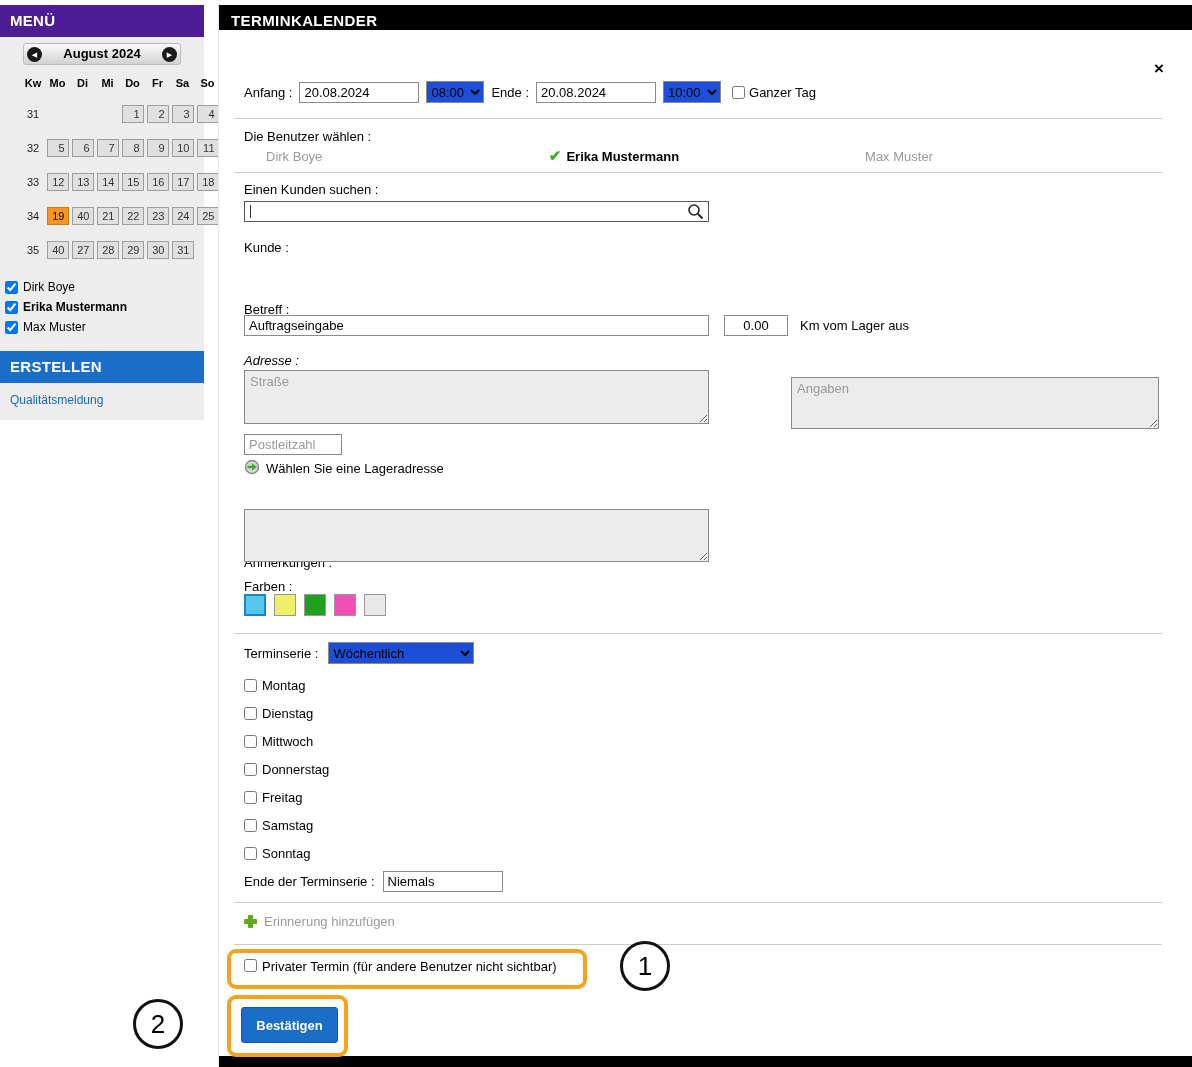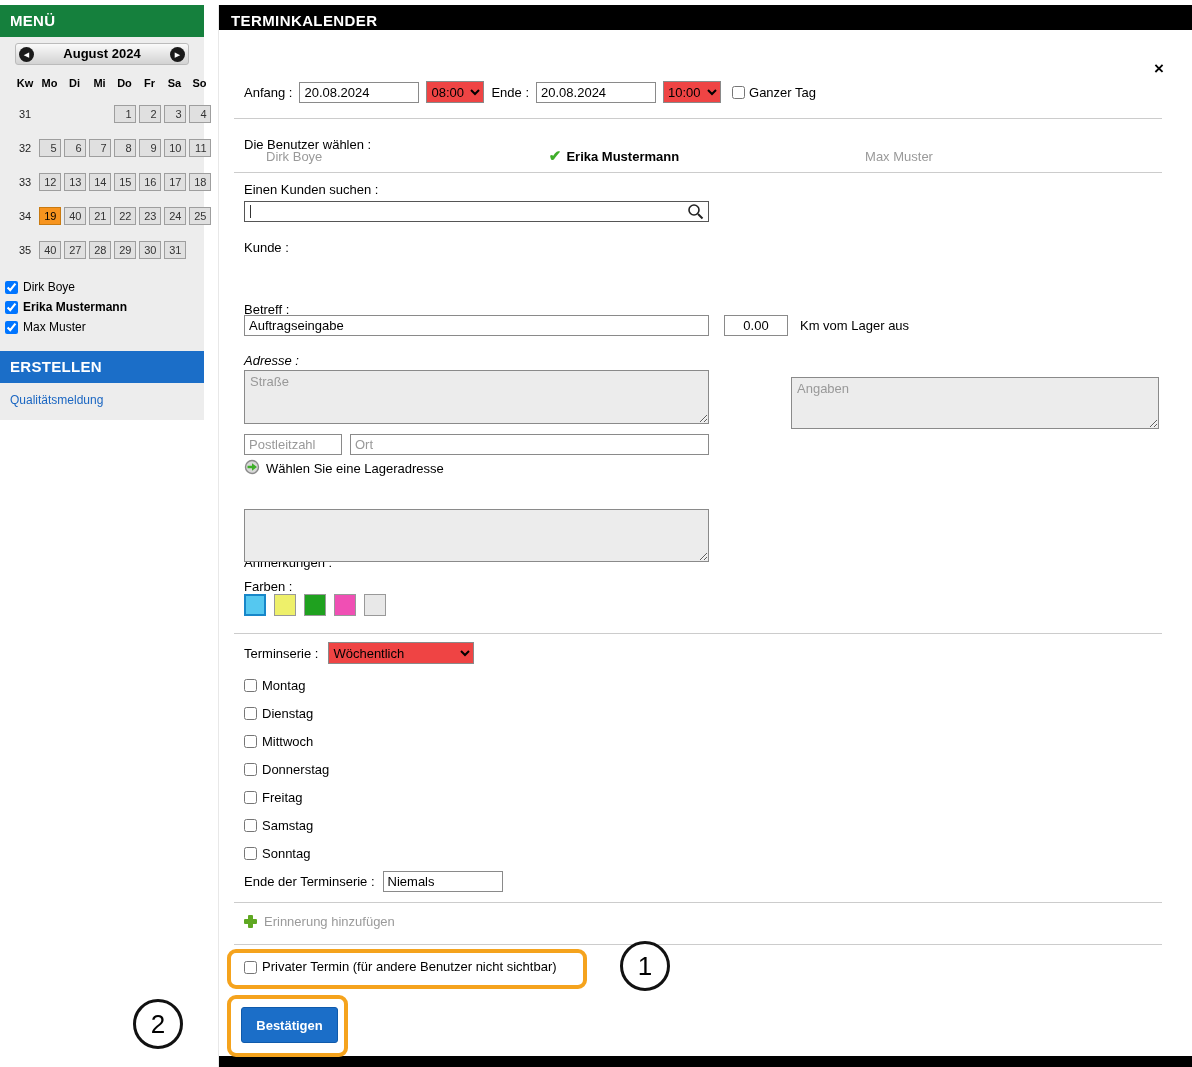--- a/index.html
+++ b/index.html
@@ -4,21 +4,21 @@
 <style>
   * { margin:0; padding:0; box-sizing:border-box; }
   html,body { width:1192px; height:1067px; }
   body { font-family:"Liberation Sans", sans-serif; font-size:13px; color:#000; background:#fff; }
   .app { position:relative; width:1192px; height:1067px; overflow:hidden; background:#fff; }
 
   
   .sidebar { position:absolute; left:0; top:5px; width:204px; }
   .side-bg { background:#ededed; }
   .menu-header { height:32px; background:#1b6ec8; color:#fff; font-weight:bold; font-size:15px; line-height:32px; padding-left:10px; letter-spacing:.3px; }
-  .calendar { padding:6px 13px 4px; }
+  .calendar { padding:6px 21px 4px; }
   .cal-head { position:relative; height:22px; margin:0 2px; background:linear-gradient(#fafafa,#d2d2d2); border:1px solid #bbb; border-radius:3px; text-align:center; line-height:20px; font-weight:bold; font-size:13px; }
   .cal-nav { position:absolute; top:3px; width:15px; height:15px; border-radius:50%; background:#1a1a1a; color:#fff; border:none; font-size:7px; line-height:15px; text-align:center; cursor:pointer; padding:0; }
   .cal-nav.prev { left:3px; }
   .cal-nav.next { right:3px; }
   .cal-grid { display:grid; grid-template-columns:24px repeat(7,25px); row-gap:16px; margin-top:12px; align-items:center; justify-items:center; }
   .dow { font-weight:bold; font-size:11px; }
   .kw { font-size:11px; color:#222; }
   .day { width:22px; height:18px; background:#e0e0e0; border:1px solid #9e9e9e; font-size:11px; text-align:right; padding-right:3px; line-height:16px; color:#333; cursor:pointer; }
   .day.empty { background:transparent; border:none; cursor:default; }
   .day.sel { border-color:#c97a10; color:#000; }
@@ -34,21 +34,21 @@
   .title-bar { height:25px; background:#000; color:#fff; font-weight:bold; font-size:15px; line-height:31px; padding-left:12px; letter-spacing:.4px; }
   .panel-body { position:absolute; left:0; top:31px; right:0; bottom:11px; background:#fff; }
   .footer-bar { position:absolute; left:0; right:0; bottom:0; height:11px; background:#000; }
 
   .abs { position:absolute; left:25px; }
   .lbl { font-size:13px; color:#000; }
   .row { display:flex; align-items:center; gap:7px; }
   .divider { position:absolute; left:15px; right:30px; height:1px; background:#ccc; }
 
   input[type=text] { border:1px solid #8a8a8a; height:21px; font-size:13px; font-family:inherit; padding:0 4px; background:#fff; color:#000; }
-  select { height:22px; border:1px solid #8a8a8a; background:#ef4444; font-family:inherit; font-size:13px; }
+  select { height:22px; border:1px solid #8a8a8a; background:#1d4ed8; font-family:inherit; font-size:13px; }
   textarea { border:1px solid #8a8a8a; background:#ececec; font-family:inherit; font-size:13px; padding:3px 5px; color:#333; }
   input::placeholder, textarea::placeholder { color:#999; }
   input[type=checkbox] { width:13px; height:13px; }
 
   .close-btn { position:absolute; top:24px; right:28px; background:none; border:none; font-size:17px; font-weight:bold; color:#000; cursor:pointer; line-height:1; }
 
   .date-input { width:120px; }
   .time-select { width:58px; }
   .chk { display:flex; align-items:center; gap:4px; margin-left:4px; cursor:pointer; }
 
@@ -82,41 +82,41 @@
 
   .serie-select { width:146px; margin-left:10px; }
   .wd { position:absolute; left:25px; display:flex; align-items:center; gap:5px; height:16px; font-size:13px; cursor:pointer; }
   .gray-input { background:#f0f0f0; color:#8a8a8a; border:1px solid #aaa; margin-left:8px; width:120px; }
 
   .reminder-row { display:flex; align-items:center; gap:7px; color:#9a9a9a; cursor:pointer; }
   .plus-icon { position:relative; width:13px; height:13px; display:inline-block; }
   .plus-icon::before { content:""; position:absolute; left:0; top:4px; width:13px; height:5px; background:#5fa822; border-radius:1px; }
   .plus-icon::after { content:""; position:absolute; left:4px; top:0; width:5px; height:13px; background:#5fa822; border-radius:1px; }
 
-  .privat-row { position:absolute; left:25px; display:flex; align-items:flex-end; gap:5px; font-size:13px; }
+  .privat-row { position:absolute; left:25px; display:flex; align-items:flex-start; gap:5px; font-size:13px; }
 
   .submit { position:absolute; left:22px; top:971px; width:97px; height:36px; color:#fff; font-weight:bold; font-size:13px; font-family:inherit; border:1px solid #0f5aab; border-radius:3px; cursor:pointer; }
 
   
   .ann-rect { position:absolute; border:4px solid #f5a31d; border-radius:9px; pointer-events:none; }
   #rect1 { left:227px; top:949px; width:360px; height:40px; }
   #rect2 { left:227px; top:995px; width:121px; height:62px; }
   .ann-circle { position:absolute; width:50px; height:50px; border:3px solid #111; border-radius:50%; background:#fff; display:flex; align-items:center; justify-content:center; font-size:26px; pointer-events:none; }
   #circle1 { left:620px; top:941px; }
   #circle2 { left:133px; top:999px; }
 </style>
 </head>
 <body>
 
 <div class="app">
 
   <aside class="sidebar">
     <div class="side-bg">
 
-      <div class="menu-header" style="background-color: #15803d;">
+      <div class="menu-header" style="background-color: #4c1d95;">
         <span>MENÜ</span>
       </div>
 
       <div class="calendar">
         <div class="cal-head">
           <button class="cal-nav prev"><span>◀</span></button>
           <span class="cal-month">August 2024</span>
           <button class="cal-nav next"><span>▶</span></button>
         </div>
 
@@ -224,21 +224,21 @@
           <option>10:00</option>
         </select>
         <label class="chk">
           <input type="checkbox" style="">
           <span class="lbl">Ganzer Tag</span>
         </label>
       </div>
 
       <div class="divider" style="top:82px;"></div>
 
-      <div class="lbl abs" style="top:93px;margin-top:8px;">Die Benutzer wählen :</div>
+      <div class="lbl abs" style="top:93px;">Die Benutzer wählen :</div>
 
       <div class="users-row" style="top:111px;">
         <span class="user c1">Dirk Boye</span>
         <span class="user c2 selected"><i class="check">✔</i><span>Erika Mustermann</span></span>
         <span class="user c3">Max Muster</span>
       </div>
 
       <div class="divider" style="top:136px;"></div>
 
       <div class="lbl abs" style="top:146px;">Einen Kunden suchen :</div>
@@ -264,21 +264,20 @@
         <span class="lbl km-label">Km vom Lager aus</span>
       </div>
 
       <div class="lbl abs" style="top:317px;font-style:italic;">Adresse :</div>
 
       <textarea class="ta-strasse" style="top: 334px;" placeholder="Straße"></textarea>
       <textarea class="ta-angaben" style="top: 341px;" placeholder="Angaben"></textarea>
 
       <div class="row abs" style="top:398px; gap:0;">
         <input type="text" class="plz-input" placeholder="Postleitzahl" style="">
-        <input type="text" class="ort-input" placeholder="Ort" style="">
       </div>
 
       <div class="lager-row abs" style="top:423px;">
         <span>
           <svg width="16" height="16" viewBox="0 0 16 16">
               <circle cx="8" cy="8" r="6.5" fill="#d8d8d8" stroke="#8a8a8a" stroke-width="1.4"></circle>
               <polygon points="3.5,6.8 8,6.8 8,4.2 13,8 8,11.8 8,9.2 3.5,9.2" fill="#3fae2a"></polygon>
             </svg>
         </span>
         <span class="lbl">Wählen Sie eine Lageradresse</span>

